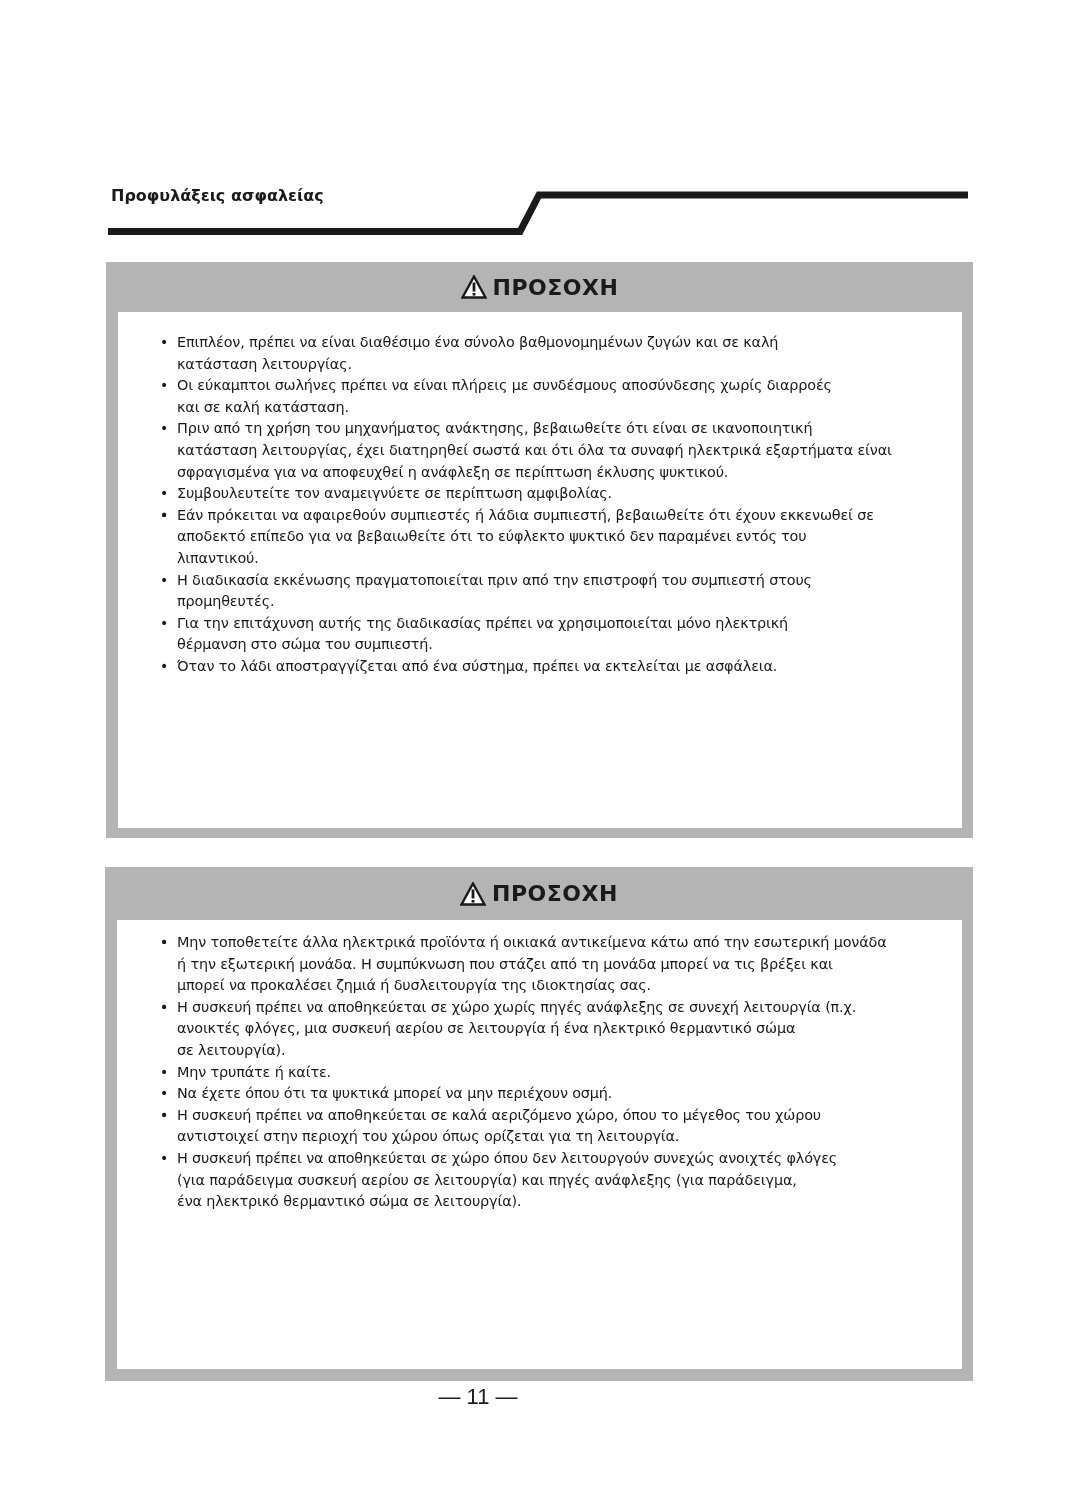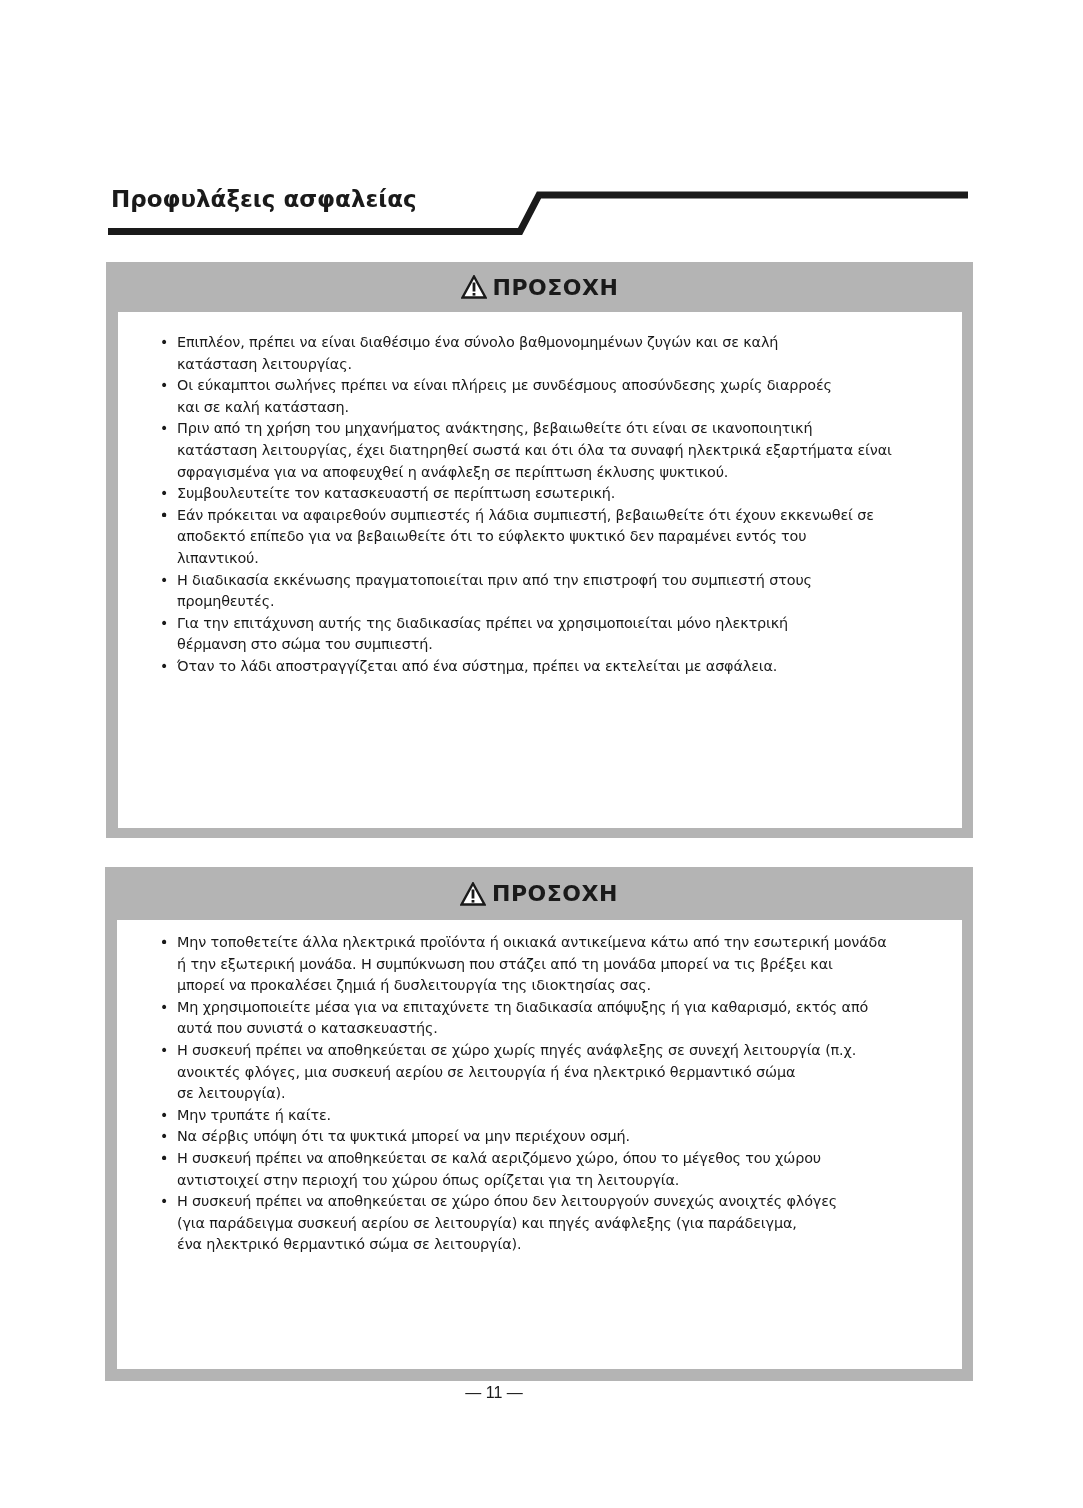--- a/index.html
+++ b/index.html
@@ -13,21 +13,21 @@
       position: relative;
       overflow: hidden;
       font-family: "DejaVu Sans", sans-serif;
       color: #1a1a1a;
     }
     .page-header-title {
       position: absolute;
       left: 111px;
       top: 186px;
       font-family: "DejaVu Sans", sans-serif;
-      font-size: 23px;
+      font-size: 16px;
       font-weight: bold;
       color: #1a1a1a;
       letter-spacing: 0px;
       text-align: center;
     }
     .header-rule {
       position: absolute;
       left: 0;
       top: 0;
       width: 1083px;
@@ -95,23 +95,22 @@
     #box2 .caution-body { left: 12px; top: 53px; width: 845px; height: 449px; }
     #box2 .caution-body ul { position: absolute; left: 43px; top: 12px; width: 800px; }
 
     .page-number {
       position: absolute;
       left: 0;
       width: 956px;
       top: 1384px;
       text-align: center;
       font-family: "Liberation Sans", sans-serif;
-      font-size: 16px;
+      font-size: 22px;
       color: #1a1a1a;
-      margin-left: 16px;
     }
   </style>
 </head>
 <body>
 
 <div>
 
   <div class="page-header-title">Προφυλάξεις ασφαλείας</div>
 
   <svg class="header-rule" viewBox="0 0 1083 260" width="1083" height="260">
@@ -129,21 +128,21 @@
     </div>
     <div class="caution-body">
       <ul>
         <li><span class="bullet">•</span><span>Επιπλέον, πρέπει να είναι διαθέσιμο ένα σύνολο βαθμονομημένων ζυγών και σε καλή
 κατάσταση λειτουργίας.</span></li>
         <li><span class="bullet">•</span><span>Οι εύκαμπτοι σωλήνες πρέπει να είναι πλήρεις με συνδέσμους αποσύνδεσης χωρίς διαρροές
 και σε καλή κατάσταση.</span></li>
         <li><span class="bullet">•</span><span>Πριν από τη χρήση του μηχανήματος ανάκτησης, βεβαιωθείτε ότι είναι σε ικανοποιητική
 κατάσταση λειτουργίας, έχει διατηρηθεί σωστά και ότι όλα τα συναφή ηλεκτρικά εξαρτήματα είναι
 σφραγισμένα για να αποφευχθεί η ανάφλεξη σε περίπτωση έκλυσης ψυκτικού.</span></li>
-        <li><span class="bullet">•</span><span>Συμβουλευτείτε τον κατασκευαστή σε περίπτωση εσωτερική.</span></li>
+        <li><span class="bullet">•</span><span>Συμβουλευτείτε τον αναμειγνύετε σε περίπτωση αμφιβολίας.</span></li>
         <li><span class="bullet">•</span></li>
         <li><span class="bullet">•</span></li>
         <li><span class="bullet">•</span><span>Εάν πρόκειται να αφαιρεθούν συμπιεστές ή λάδια συμπιεστή, βεβαιωθείτε ότι έχουν εκκενωθεί σε
 αποδεκτό επίπεδο για να βεβαιωθείτε ότι το εύφλεκτο ψυκτικό δεν παραμένει εντός του
 λιπαντικού.</span></li>
         <li><span class="bullet">•</span><span>Η διαδικασία εκκένωσης πραγματοποιείται πριν από την επιστροφή του συμπιεστή στους
 προμηθευτές.</span></li>
         <li><span class="bullet">•</span><span>Για την επιτάχυνση αυτής της διαδικασίας πρέπει να χρησιμοποιείται μόνο ηλεκτρική
 θέρμανση στο σώμα του συμπιεστή.</span></li>
         <li><span class="bullet">•</span><span>Όταν το λάδι αποστραγγίζεται από ένα σύστημα, πρέπει να εκτελείται με ασφάλεια.</span></li>
@@ -159,27 +158,26 @@
         <rect x="11.6" y="18" width="2.8" height="2.6" fill="#1a1a1a"></rect>
       </svg>
       <span class="caution-title">ΠΡΟΣΟΧΗ</span>
     </div>
     <div class="caution-body">
       <ul>
         <li><span class="bullet">•</span></li>
         <li><span class="bullet">•</span><span>Μην τοποθετείτε άλλα ηλεκτρικά προϊόντα ή οικιακά αντικείμενα κάτω από την εσωτερική μονάδα
 ή την εξωτερική μονάδα. Η συμπύκνωση που στάζει από τη μονάδα μπορεί να τις βρέξει και
 μπορεί να προκαλέσει ζημιά ή δυσλειτουργία της ιδιοκτησίας σας.</span></li>
-        <li><span class="bullet">•</span><span>Μη χρησιμοποιείτε μέσα για να επιταχύνετε τη διαδικασία απόψυξης ή για καθαρισμό, εκτός από
-αυτά που συνιστά ο κατασκευαστής.</span></li>
+        <li><span class="bullet">•</span></li>
         <li><span class="bullet">•</span><span>Η συσκευή πρέπει να αποθηκεύεται σε χώρο χωρίς πηγές ανάφλεξης σε συνεχή λειτουργία (π.χ.
 ανοικτές φλόγες, μια συσκευή αερίου σε λειτουργία ή ένα ηλεκτρικό θερμαντικό σώμα
 σε λειτουργία).</span></li>
         <li><span class="bullet">•</span><span>Μην τρυπάτε ή καίτε.</span></li>
-        <li><span class="bullet">•</span><span>Να σέρβις υπόψη ότι τα ψυκτικά μπορεί να μην περιέχουν οσμή.</span></li>
+        <li><span class="bullet">•</span><span>Να έχετε όπου ότι τα ψυκτικά μπορεί να μην περιέχουν οσμή.</span></li>
         <li><span class="bullet">•</span></li>
         <li><span class="bullet">•</span><span>Η συσκευή πρέπει να αποθηκεύεται σε καλά αεριζόμενο χώρο, όπου το μέγεθος του χώρου
 αντιστοιχεί στην περιοχή του χώρου όπως ορίζεται για τη λειτουργία.</span></li>
         <li><span class="bullet">•</span><span>Η συσκευή πρέπει να αποθηκεύεται σε χώρο όπου δεν λειτουργούν συνεχώς ανοιχτές φλόγες
 (για παράδειγμα συσκευή αερίου σε λειτουργία) και πηγές ανάφλεξης (για παράδειγμα,
 ένα ηλεκτρικό θερμαντικό σώμα σε λειτουργία).</span></li>
       </ul>
     </div>
   </div>
 

